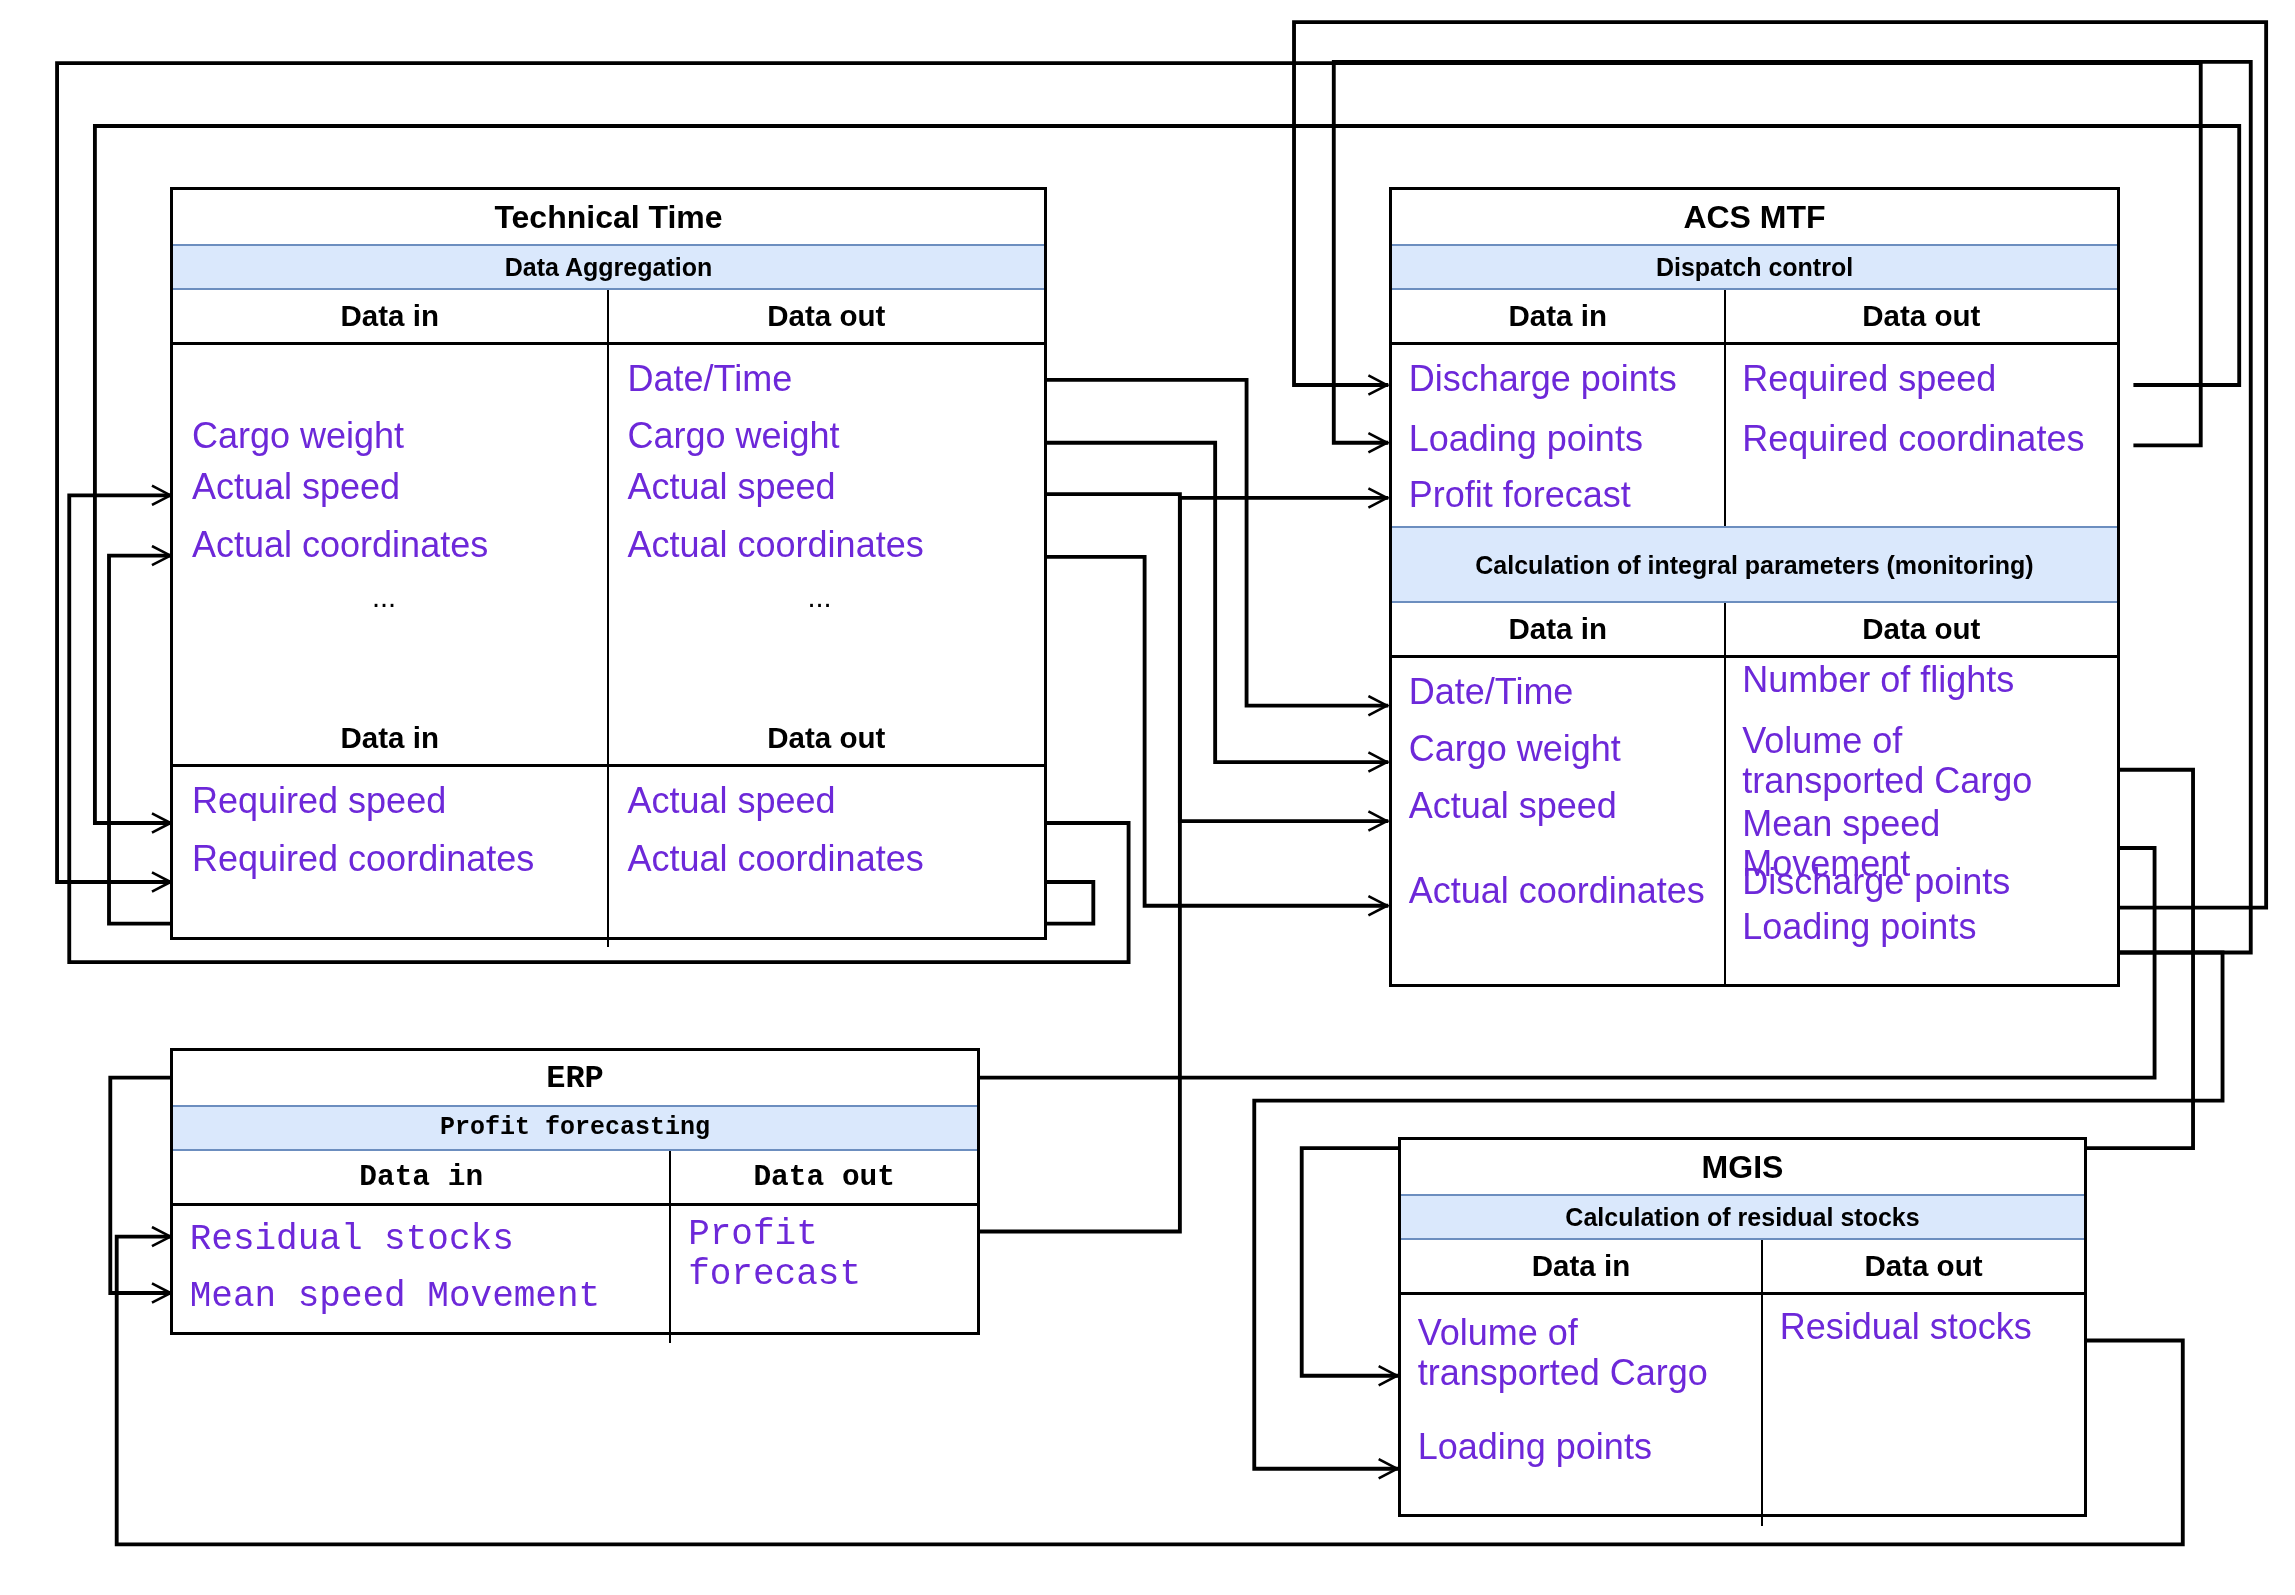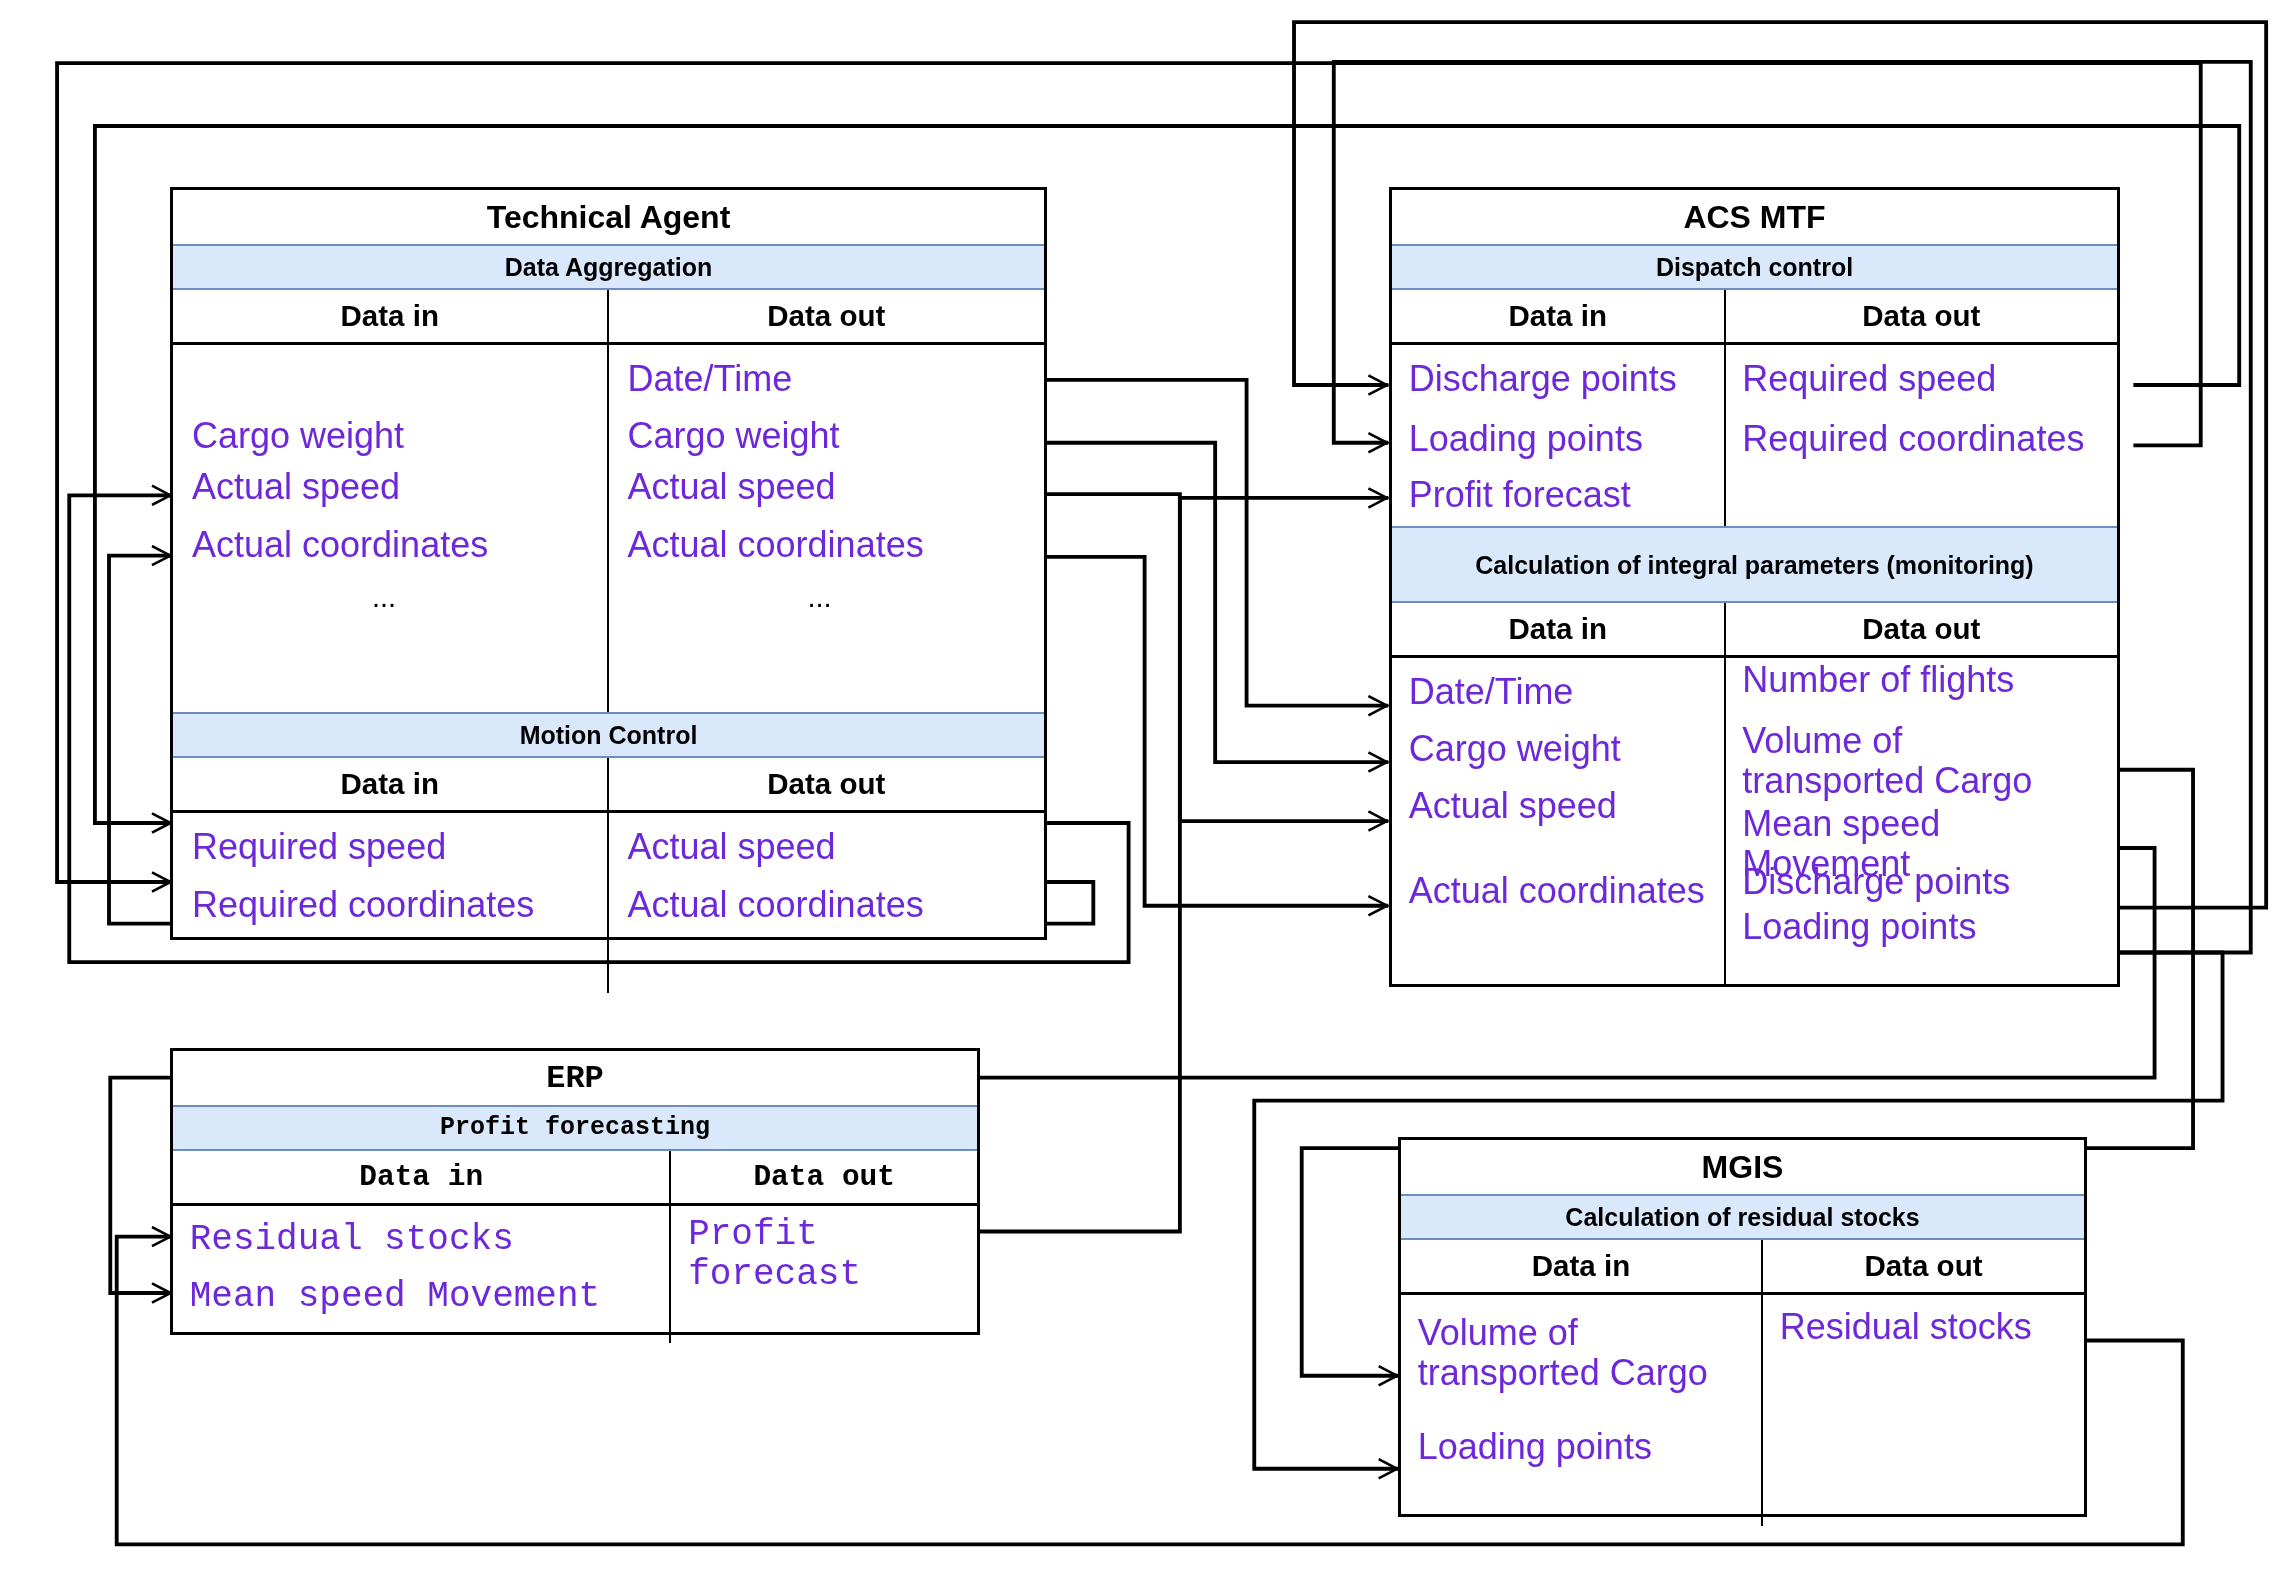--- a/index.html
+++ b/index.html
@@ -64,42 +64,41 @@
       <path d="M3304,1485 H3466 V1716 H1956 V2290 H2178" marker-end="url(#ah)"></path>
 
       <path d="M3304,1415 H3534 V34 H2018 V600 H2162" marker-end="url(#ah)"></path>
 
       <path d="M3304,1485 H3510 V96 H2080 V690 H2162" marker-end="url(#ah)"></path>
 
     </g>
   </svg>
 
   <div class="node" style="left:170px;top:187px;width:877px;height:753px;">
-    <div class="ntitle" style="height:54px;">Technical Agent</div>
+    <div class="ntitle" style="height:54px;">Technical Time</div>
     <div class="sect-hd" style="height:46px;">Data Aggregation</div>
     <div class="colhdr">
       <div style="width:50%;">Data in</div>
       <div style="width:50%;">Data out</div>
     </div>
     <div class="body2" style="height:367px;">
       <div style="width:50%;">
         <span class="cell" style="left:19px;top:71px;">Cargo weight</span>
         <span class="cell" style="left:19px;top:122px;">Actual speed</span>
         <span class="cell" style="left:19px;top:180px;">Actual coordinates</span>
         <span class="dots" style="left:199px;top:236px;">...</span>
       </div>
       <div style="width:50%;">
         <span class="cell" style="left:19px;top:14px;">Date/Time</span>
         <span class="cell" style="left:19px;top:71px;">Cargo weight</span>
         <span class="cell" style="left:19px;top:122px;">Actual speed</span>
         <span class="cell" style="left:19px;top:180px;">Actual coordinates</span>
         <span class="dots" style="left:199px;top:236px;">...</span>
       </div>
     </div>
-    <div class="sect-hd" style="height:46px;">Motion Control</div>
     <div class="colhdr">
       <div style="width:50%;">Data in</div>
       <div style="width:50%;">Data out</div>
     </div>
     <div class="body2" style="height:180px;">
       <div style="width:50%;">
         <span class="cell" style="left:19px;top:14px;">Required speed</span>
         <span class="cell" style="left:19px;top:72px;">Required coordinates</span>
       </div>
       <div style="width:50%;">

